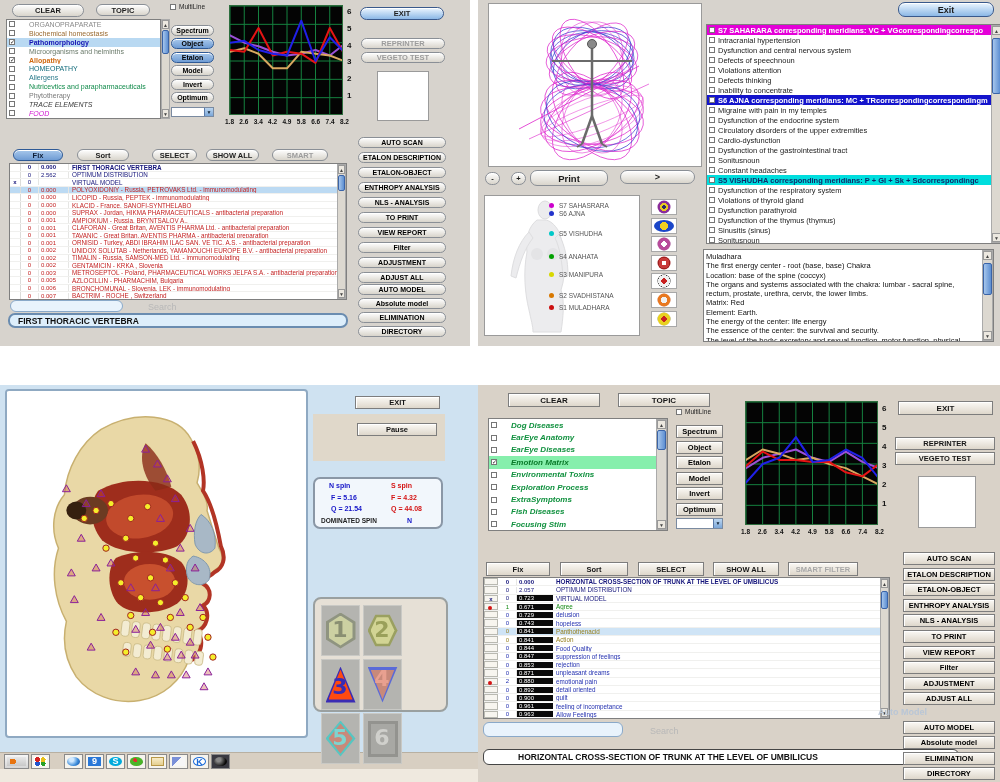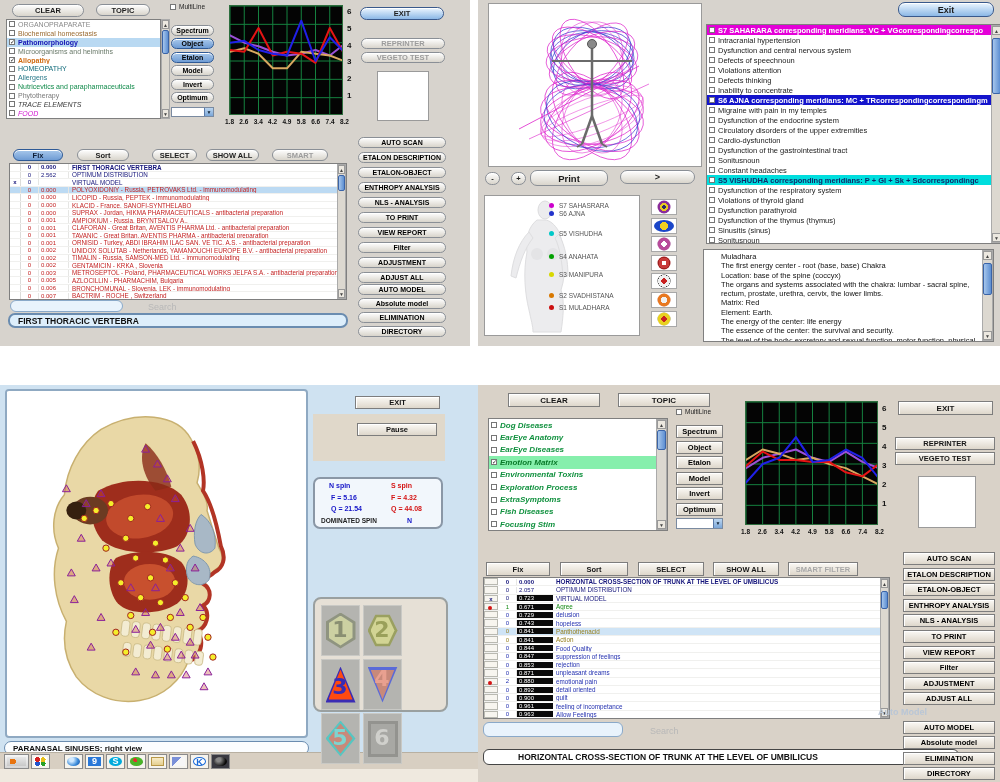--- a/index.html
+++ b/index.html
@@ -14,21 +14,21 @@
 
 .pbtn{position:absolute;border:1px solid #8a8f96;border-radius:7px;background:linear-gradient(#fefefe,#d9d5cc);font-size:7.5px;font-weight:bold;color:#1c1c1c;text-align:center;box-shadow:inset 0 1px 0 #fff;overflow:hidden;cursor:default}
 .pbtn.blue{background:linear-gradient(#ecf6ff,#8cb8e6);border-color:#39598c}
 .pbtn.pressed{background:linear-gradient(#a9c9ec,#6f9cd4);border-color:#2f5a96;color:#10203a}
 .pbtn.dis{color:#9c9c9c}
 
 .fbtn{position:absolute;border:1px solid #7d7d7d;background:linear-gradient(#fbf9f5,#ded7cb);font-size:7.5px;font-weight:bold;text-align:center;color:#161616;box-shadow:inset 1px 1px 0 #fff;overflow:hidden;cursor:default}
 .fbtn.dis{color:#a8a8a8}
 
 .lst{position:absolute;background:#fff;border:1px solid #7f7f7f;overflow:hidden}
-.lrow{display:flex;align-items:center;gap:3px;padding:0 2px;white-space:nowrap;overflow:hidden}
+.lrow{display:flex;align-items:center;gap:14px;padding:0 2px;white-space:nowrap;overflow:hidden}
 .lrow.selected{background:#b9d9f2}
 .lrow .lab{font-size:7px}
 .bold .lab,.bold{font-weight:bold}
 .italic .lab{font-style:italic}
 .cb{flex:0 0 auto;width:6px;height:6px;border:1px solid #767676;background:#fff;font-size:6px;line-height:5px;color:#1a1a1a;text-align:center}
 .cb.on::before{content:"✓"}
 #q1cats .lrow{height:8.9px}
 #q4cats .lrow{height:12.4px}
 #q4cats .lab{font-size:8px;font-style:italic;font-weight:bold}
 #q4cats .lrow.selected{background:#86efac}
@@ -95,21 +95,21 @@
 .cicon{position:relative;width:26px;height:16px;margin-bottom:2.6px;border:1px solid #a8a8a8;background:#fff}
 .cicon::before{content:"";position:absolute;left:50%;top:50%;transform:translate(-50%,-50%);width:13px;height:13px;border-radius:50%}
 .ci0::before{background:radial-gradient(circle,#2a2a6a 0 20%,#e8c820 20% 45%,#8a2c9a 45% 78%,#d8c8e8 78%)}
 .ci1::before{width:20px;height:12px;background:radial-gradient(circle,#f0d020 0 35%,#1a46c8 35%)}
 .ci2::before{background:radial-gradient(circle,#fff 0 30%,#b84a9a 30% 70%,#8a2478 70%)}
 .ci3::before{background:radial-gradient(circle,#fff 0 25%,#c83a3a 25% 60%,#a02020 60%)}
 .ci4::before{background:radial-gradient(circle,#c82020 0 30%,#f0f0f0 30% 65%,#303030 65%)}
 .ci5::before{background:radial-gradient(circle,#f0f0f0 0 35%,#e87820 35% 70%,#c85010 70%)}
 .ci6::before{background:radial-gradient(circle,#c82020 0 30%,#e8d020 30% 70%,#a09010 70%)}
 
-.dline{font-size:7.5px;line-height:9.3px;padding-left:17px;color:#111;white-space:nowrap;overflow:hidden}
+.dline{font-size:7.5px;line-height:9.3px;padding-left:2px;color:#111;white-space:nowrap;overflow:hidden}
 
 .spin{position:absolute;left:313px;top:92px;width:130px;height:52px;background:#f2f7fc;border:2px solid #8a97a6;border-radius:7px}
 .spin span{position:absolute;font-size:7px;font-weight:bold;white-space:nowrap}
 .spin .bl{color:#1515c8}.spin .rd{color:#d41414}.spin .dk{color:#222;font-size:6.5px}
 
 .shpanel{position:absolute;left:313px;top:212px;width:135px;height:115px;background:#e6e0d6;border:2px solid #9aa0a0;border-radius:8px;padding:4px 4px}
 .stile{float:left;width:39px;height:51px;margin:1.5px;background:#b4b4b0;border:1px solid #c9c9c5;position:relative}
 .shp{position:absolute;left:4px;top:7px;width:30px;height:36px}
 .shin{position:absolute;inset:3px}
 .num{position:absolute;left:0;right:0;top:11px;text-align:center;font-size:22px;font-weight:bold;font-family:"DejaVu Sans",sans-serif}
@@ -731,21 +731,20 @@
             <path d="M 130 279 L 134 286 L 126 286 Z" fill="rgba(200,80,60,0.35)" stroke="#8a1f9a" stroke-width="1"></path>
             <path d="M 150 282 L 154 289 L 146 289 Z" fill="rgba(200,80,60,0.35)" stroke="#8a1f9a" stroke-width="1"></path>
             <path d="M 166 282 L 170 289 L 162 289 Z" fill="rgba(200,80,60,0.35)" stroke="#8a1f9a" stroke-width="1"></path>
             <path d="M 181 282 L 185 289 L 177 289 Z" fill="rgba(200,80,60,0.35)" stroke="#8a1f9a" stroke-width="1"></path>
             <path d="M 199 294 L 203 301 L 195 301 Z" fill="rgba(200,80,60,0.35)" stroke="#8a1f9a" stroke-width="1"></path>
             <path d="M 60 94 L 64 101 L 56 101 Z" fill="rgba(200,80,60,0.35)" stroke="#8a1f9a" stroke-width="1"></path>
             <path d="M 68 206 L 72 213 L 64 213 Z" fill="rgba(200,80,60,0.35)" stroke="#8a1f9a" stroke-width="1"></path>
           </g>
       </svg>
     </div>
-    <div class="status" style="left:4px;top:356px;width:305px;height:14px;font-size:8px;background:#fbfdff;border-width:1.5px;border-radius:7px">PARANASAL SINUSES; right view</div>
     <div class="taskbar">
         <div class="tbi tb0"></div>
         <div class="tbi tb1"></div>
         <div class="tbi tb2"></div>
         <div class="tbi tb3"></div>
         <div class="tbi tb4"></div>
         <div class="tbi tb5"></div>
         <div class="tbi tb6"></div>
         <div class="tbi tb7"></div>
         <div class="tbi tb8"></div>

